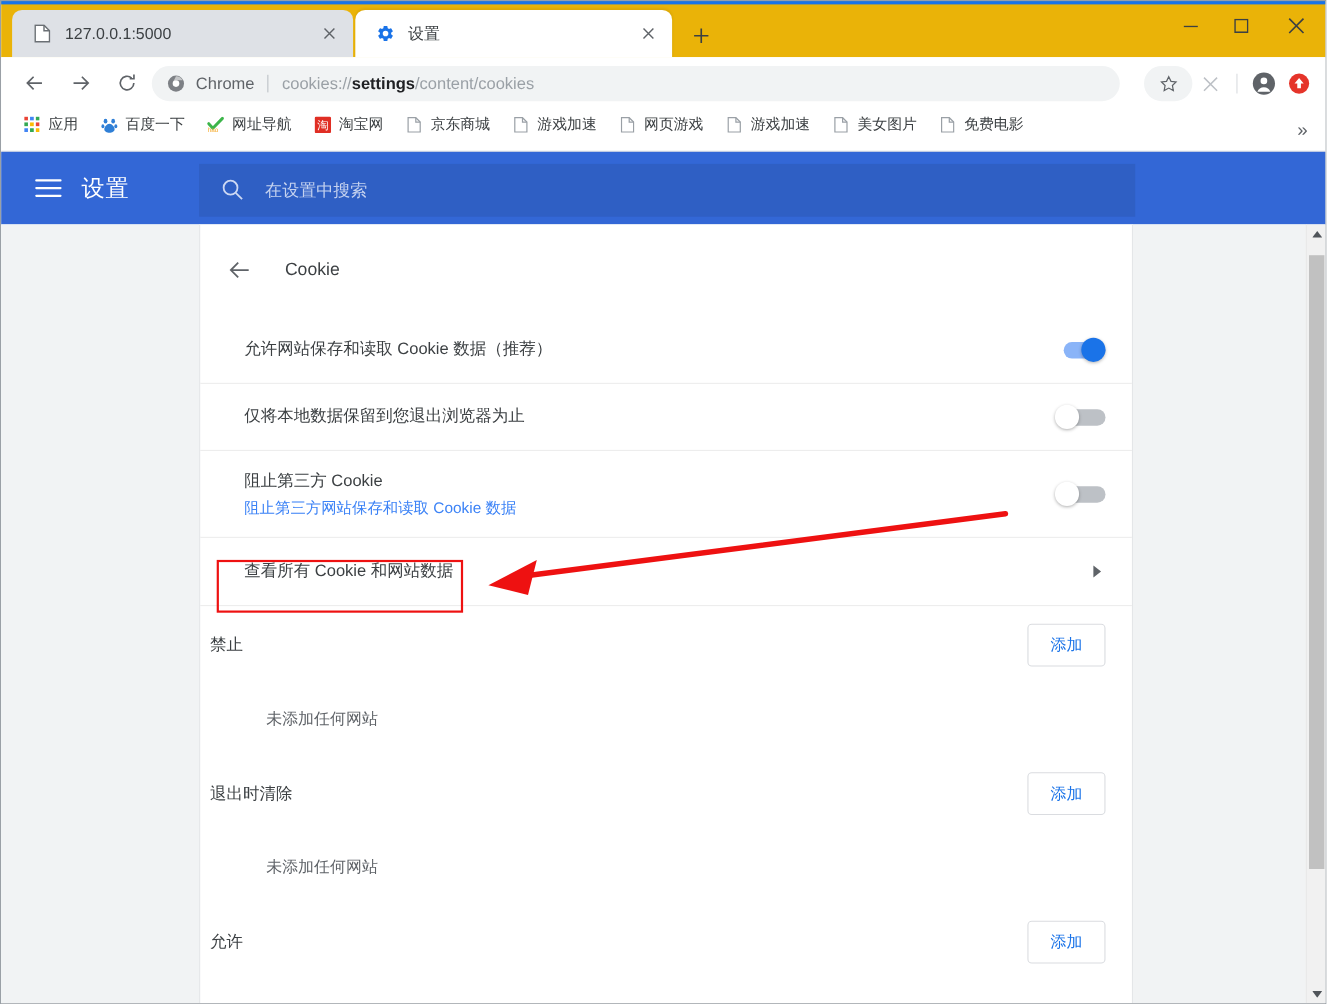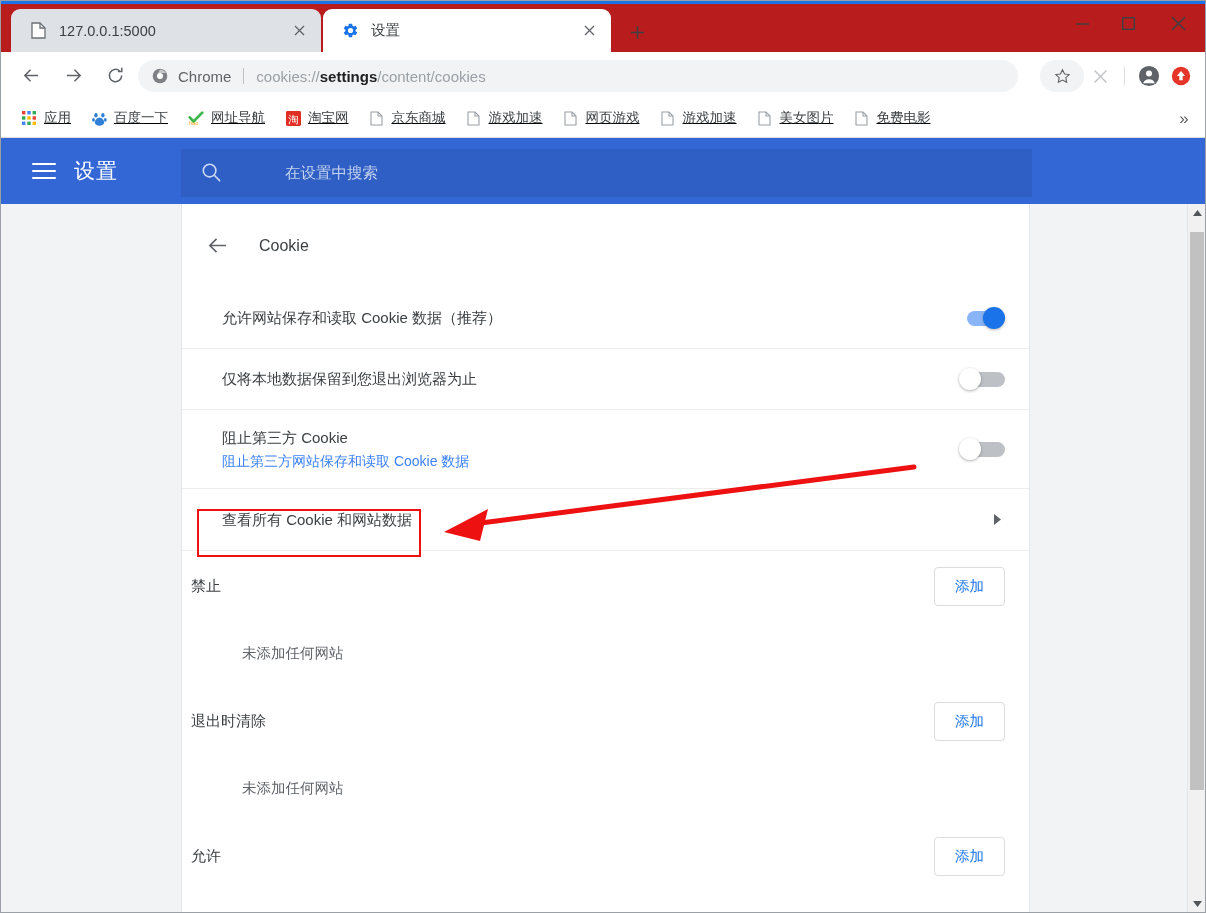--- a/index.html
+++ b/index.html
@@ -14,21 +14,21 @@
     width: 1206px; height: 913px;
     background: #ffffff;
     border: 1px solid #9aa0a6;
     overflow: hidden;
   }
 
   
   .tabstrip {
     position: absolute; left: 0; top: 0;
     width: 1204px; height: 51px;
-    background: #b91c1c;
+    background: #eab308;
     border-top: 3px solid #1a73e8;
   }
   .tab {
     position: absolute; top: 5px; height: 43px;
     display: flex; align-items: center;
     border-radius: 9px 9px 0 0;
   }
   .tab.inactive { left: 10px; width: 310px; background: #dee1e6; }
   .tab.active   { left: 322px; width: 288px; background: #ffffff;
                   box-shadow: 0 -1px 2px rgba(0,0,0,.06); }
@@ -85,23 +85,22 @@
              justify-content: center; color: #5f6368; }
   .star-wrap { background: #f1f3f4; border-radius: 16px; width: 44px; }
   .tb-divider { width: 1px; height: 18px; background: #dadce0; margin: 0 8px; }
 
   
   .bookmarks {
     position: absolute; left: 0; top: 98px;
     width: 1204px; height: 39px;
     background: #ffffff;
     border-bottom: 1px solid #dadce0;
-    display: flex; align-items: center;
+    display: flex; align-items: flex-start;
     overflow: hidden;
-    text-decoration: underline;
   }
   .bm {
     display: flex; align-items: center; height: 28px;
     padding: 0 8px; margin-left: 4px; border-radius: 4px;
     white-space: nowrap; flex: 0 0 auto;
   }
   .bm:first-child { margin-left: 12px; }
   .bm-ico { width: 16px; height: 16px; flex: 0 0 16px;
             display: flex; align-items: center; justify-content: center; }
   .bm-label { font-size: 13.5px; color: #3c4043; margin-left: 7px; }
@@ -120,21 +119,21 @@
   .hamburger { width: 24px; height: 24px; margin-left: 31px; flex: 0 0 24px;
                display: flex; flex-direction: column; justify-content: center;
                gap: 5px; }
   .hamburger i { display: block; height: 2px; background: #fff; border-radius: 1px; }
   .settings-title { color: #ffffff; font-size: 21px; margin-left: 18px;
                     letter-spacing: 1px; }
   .search-box {
     position: absolute; left: 180px; top: 11px;
     width: 851px; height: 48px;
     background: #2f5fc4;
-    display: flex; align-items: center; gap: 44px;
+    display: flex; align-items: center;
   }
   .search-icon { width: 22px; height: 22px; margin-left: 20px; flex:0 0 22px;
                  color: #cdd8f3; }
   .search-placeholder { font-size: 15.5px; color: #c5d2ef; margin-left: 18px; }
 
   
   .content-area {
     position: absolute; left: 0; top: 203px;
     width: 1186px; height: 708px;
     background: #f1f3f4;

